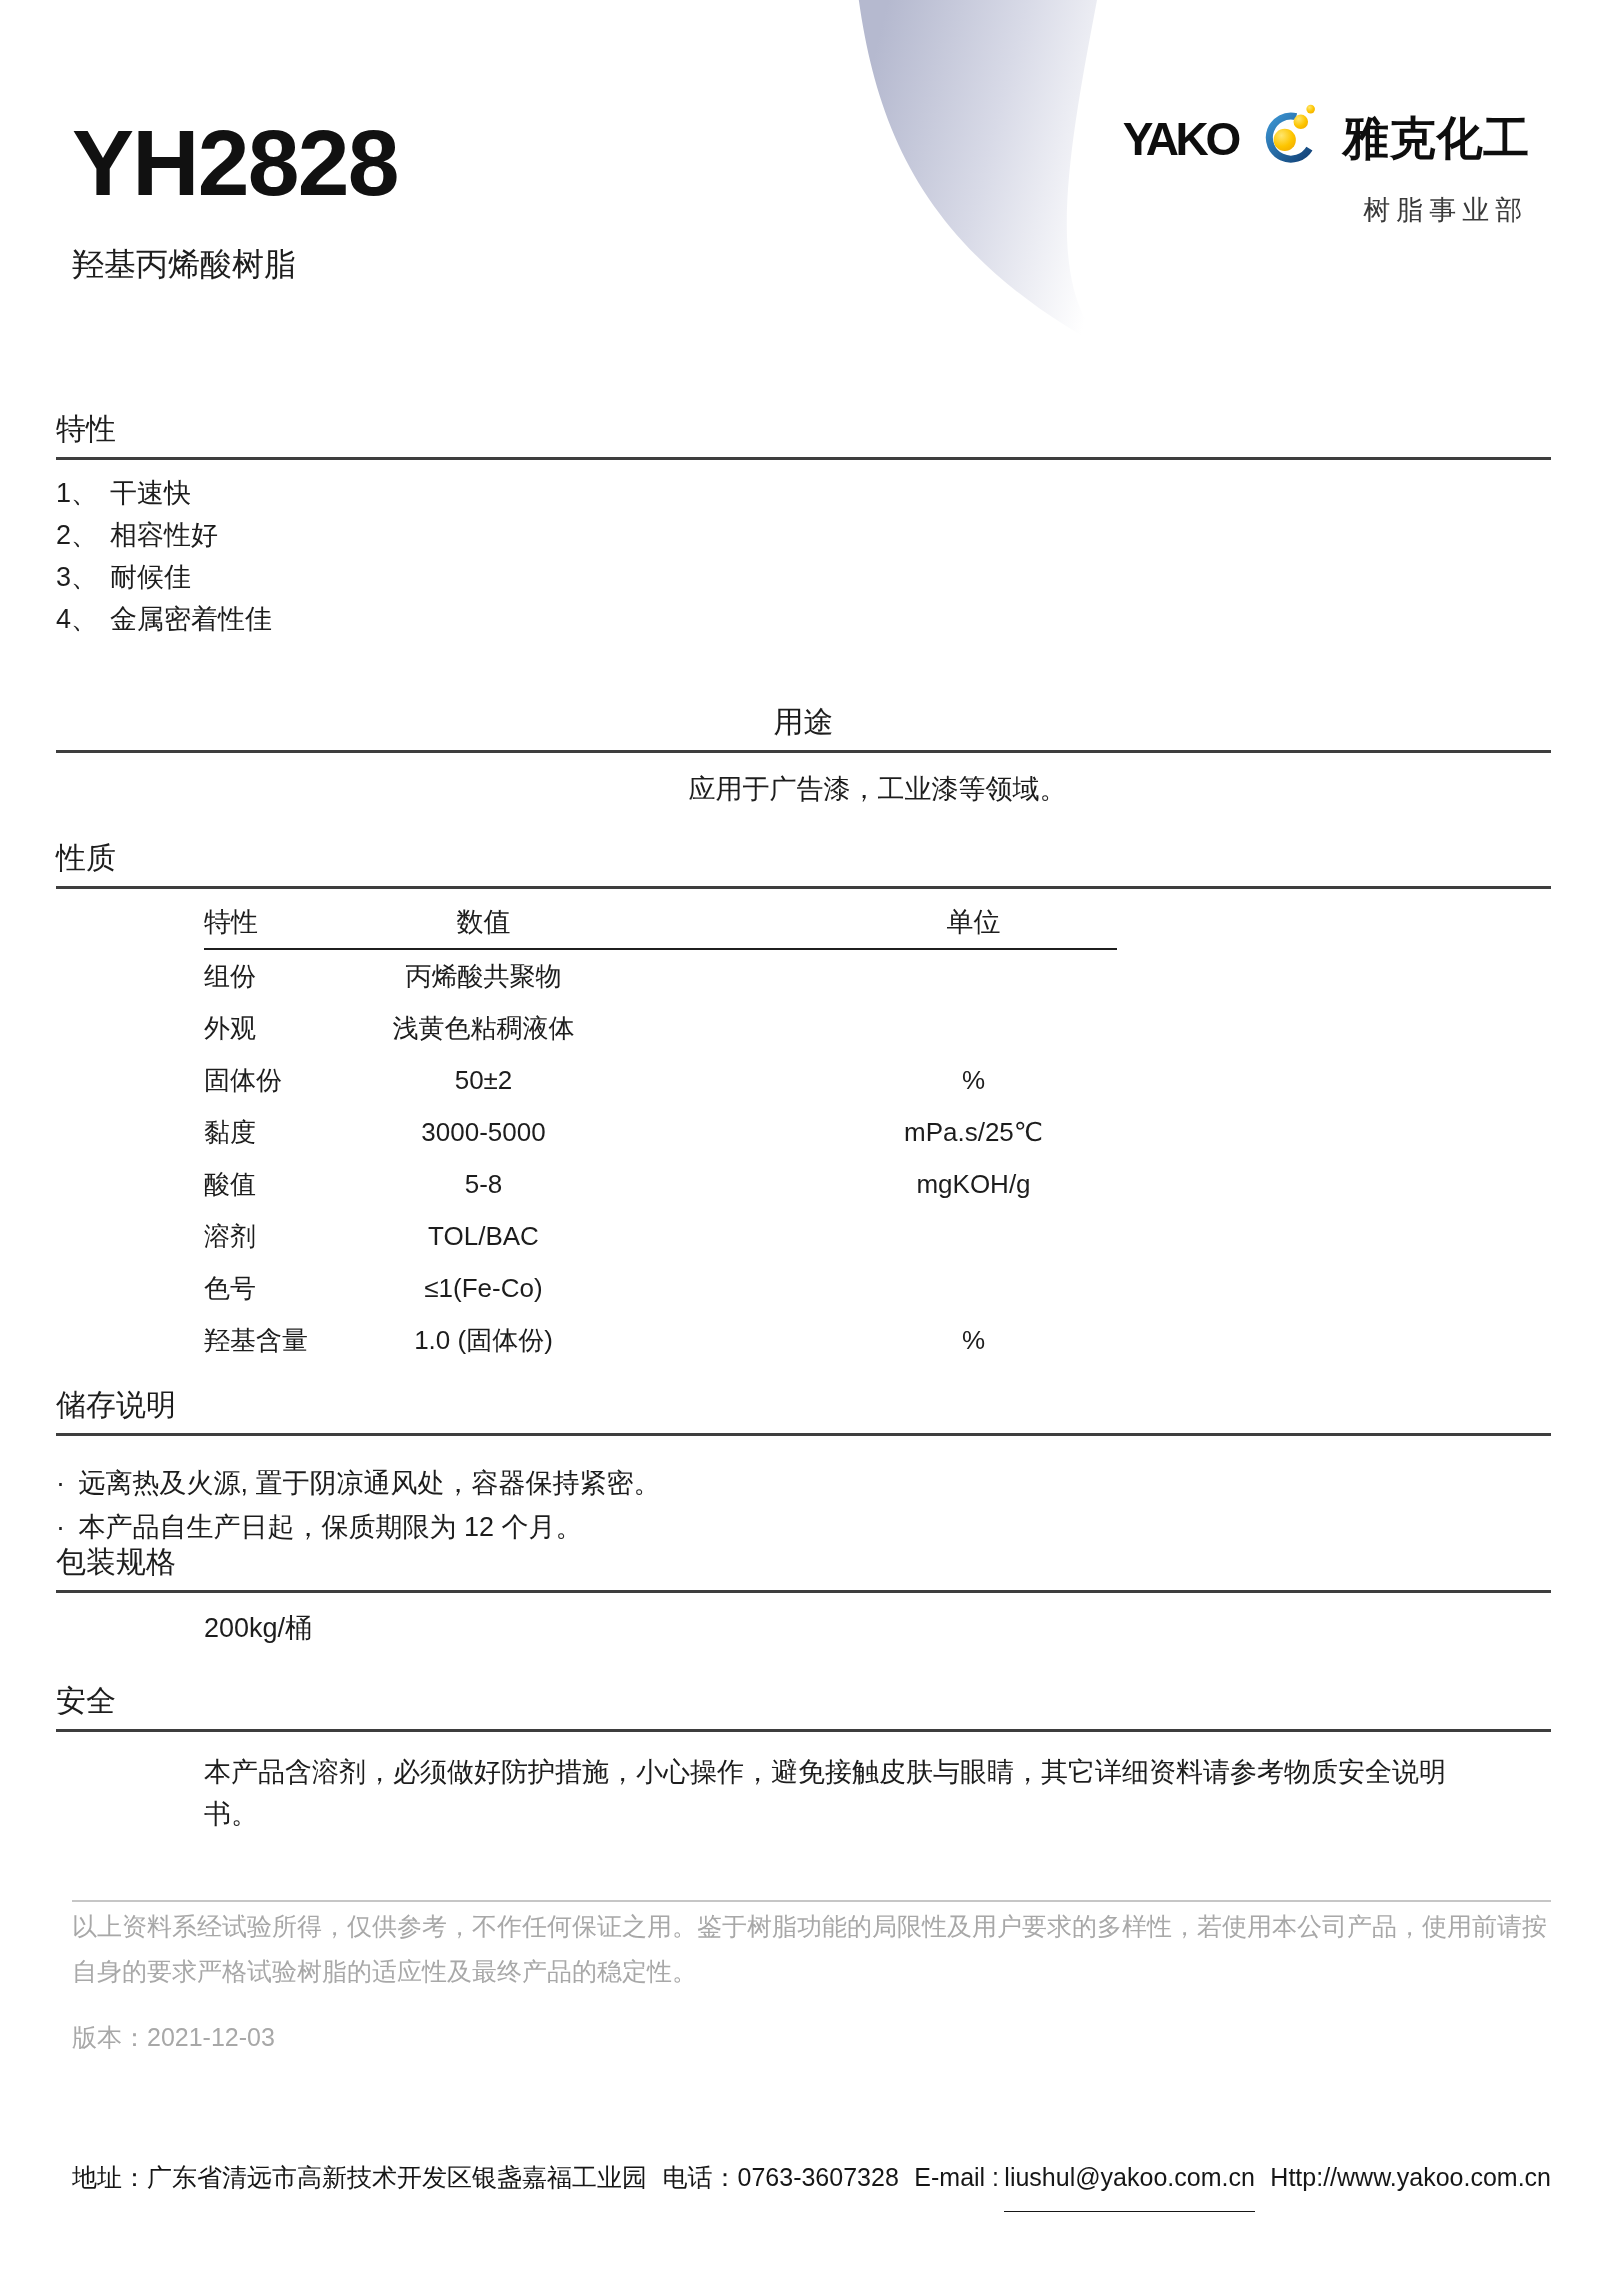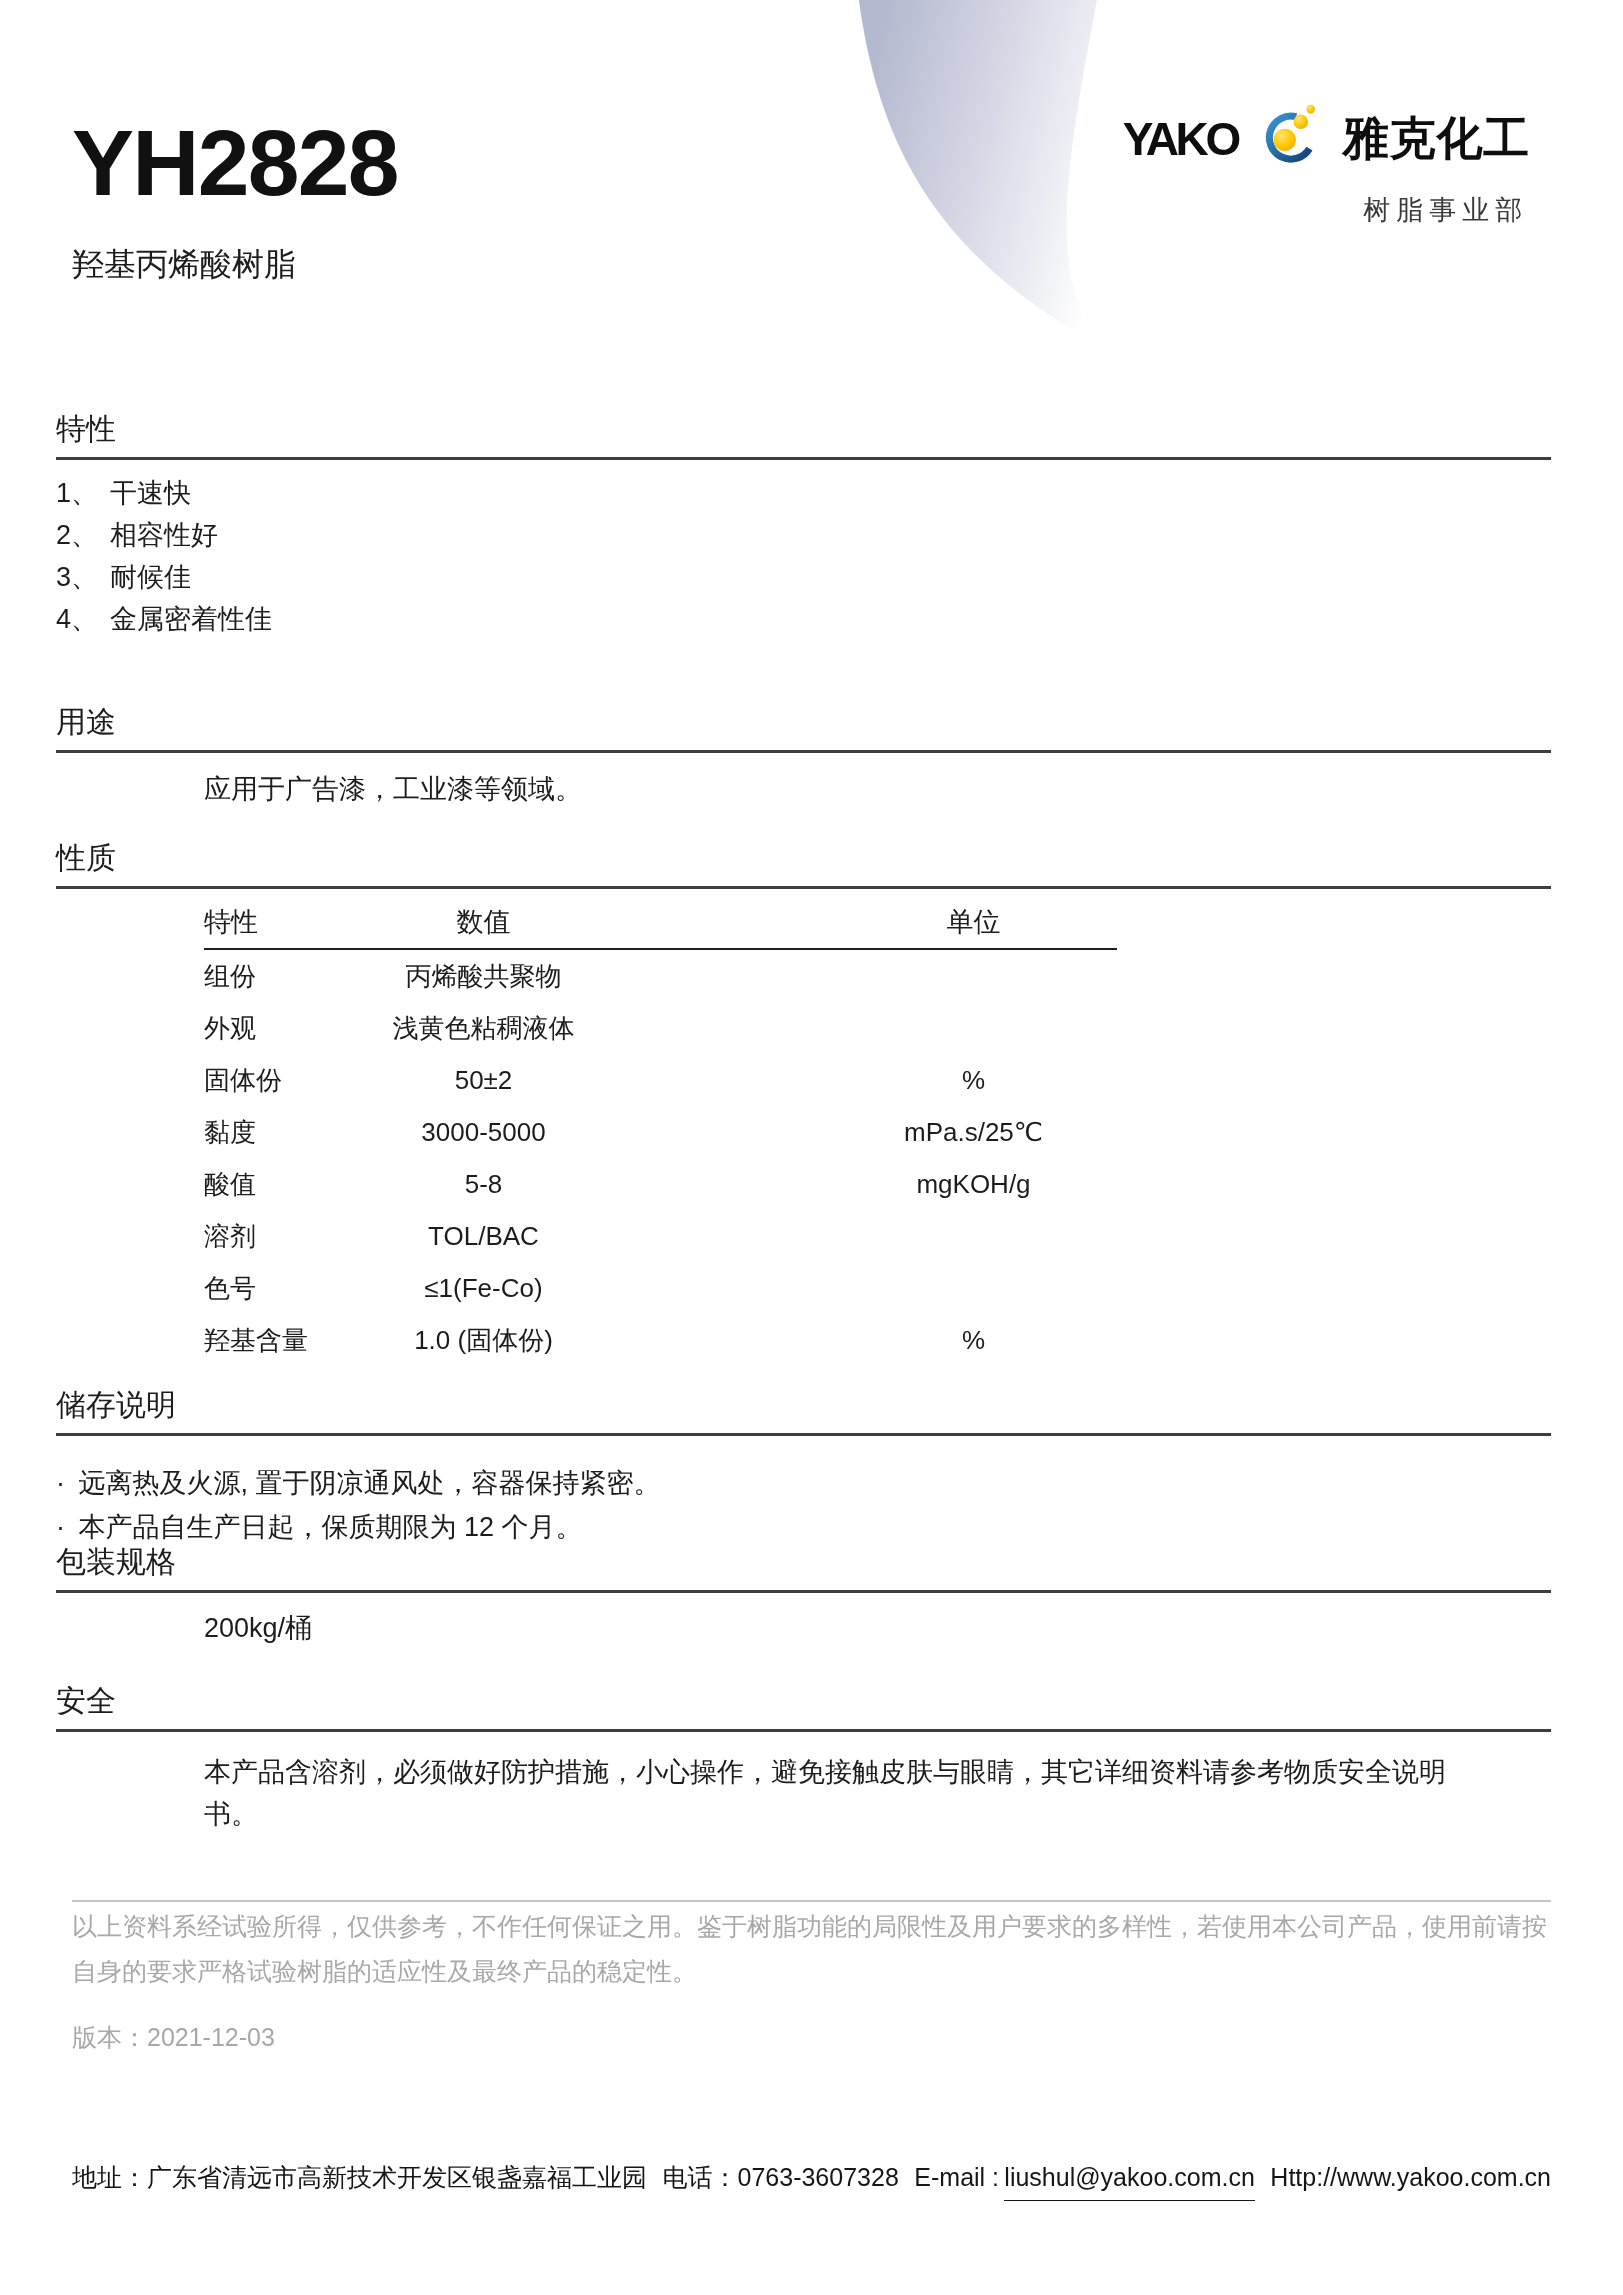--- a/index.html
+++ b/index.html
@@ -23,21 +23,21 @@
   
   .sec{position:absolute;left:56px;right:72px;z-index:1;}
   .sec-head{font-size:30px;line-height:36px;padding-bottom:10px;border-bottom:3.4px solid #3e3e3e;color:#1d1d1d;}
   .sec-body{margin-left:148px;}
 
   .s-features{top:411px;}
   .features-list{padding:12px 0 0 0;margin:0;list-style:none;}
   .features-list li{display:flex;align-items:center;height:42px;font-size:27px;}
   .feat-no{margin-right:12px;}
 
-  .s-usage{top:704px;}
+  .s-usage{top:704px;text-align:center;}
   .usage-text{padding-top:18.6px;font-size:27px;line-height:1.3;}
 
   .s-props{top:840px;}
   .ptable{width:913px;margin-left:148px;}
   .prow{display:flex;align-items:center;}
   .phead{padding-top:17px;padding-bottom:10px;border-bottom:2.5px solid #1f1f1f;font-size:27px;line-height:32px;}
   .c1{width:161px;text-align:left;}
   .c2{width:237px;text-align:center;}
   .sp{flex:1;}
   .c3{width:287px;text-align:center;}
@@ -54,21 +54,21 @@
   .s-safety{top:1683px;}
   .safety-text{padding-top:18.6px;font-size:27px;line-height:42px;width:1294px;}
 
   .divider{top:1900px;left:72px;right:72px;border-top:2.5px solid #c6c6c6;}
   .disclaimer{top:1904px;left:72px;width:1488px;font-size:25px;line-height:45px;color:#a8a8a8;}
   .version{top:2021px;left:72px;font-size:25px;color:#a8a8a8;}
 
   .contact{top:2161px;left:72px;right:72px;display:flex;align-items:baseline;font-size:25px;color:#161616;white-space:nowrap;}
   .contact .gap{width:25px;}
   .contact .gap-s{width:8.5px;}
-  .email-link{border-bottom:1.7px solid #161616;padding-bottom:8px;}
+  .email-link{border-bottom:1.7px solid #161616;padding-bottom:19px;}
 </style>
 </head>
 <body>
 
 <svg class="swoosh" width="1623" height="397" viewBox="0 0 1920 470">
   <defs>
     <linearGradient id="swg" gradientUnits="userSpaceOnUse" x1="1020" y1="120" x2="1330" y2="200">
       <stop offset="0" stop-color="#b5b9cf"></stop>
       <stop offset="0.5" stop-color="#d8dae7"></stop>
       <stop offset="1" stop-color="#ffffff"></stop>

